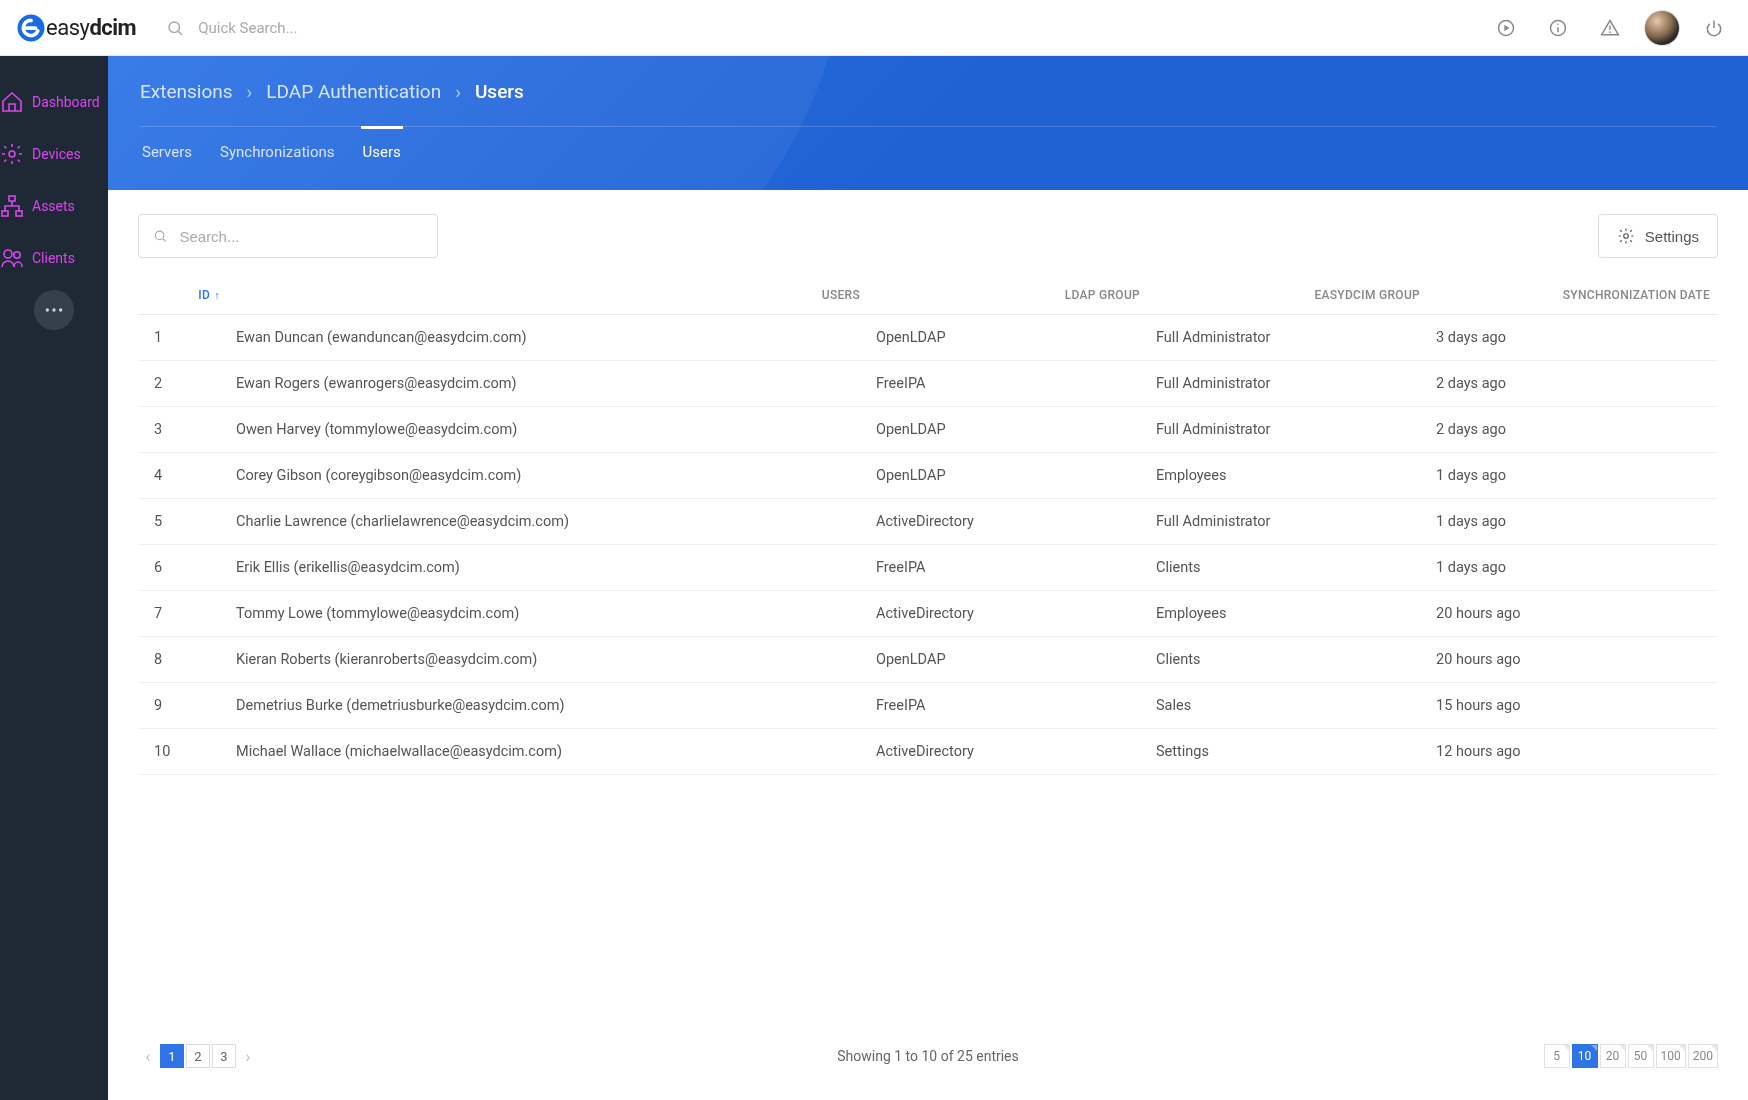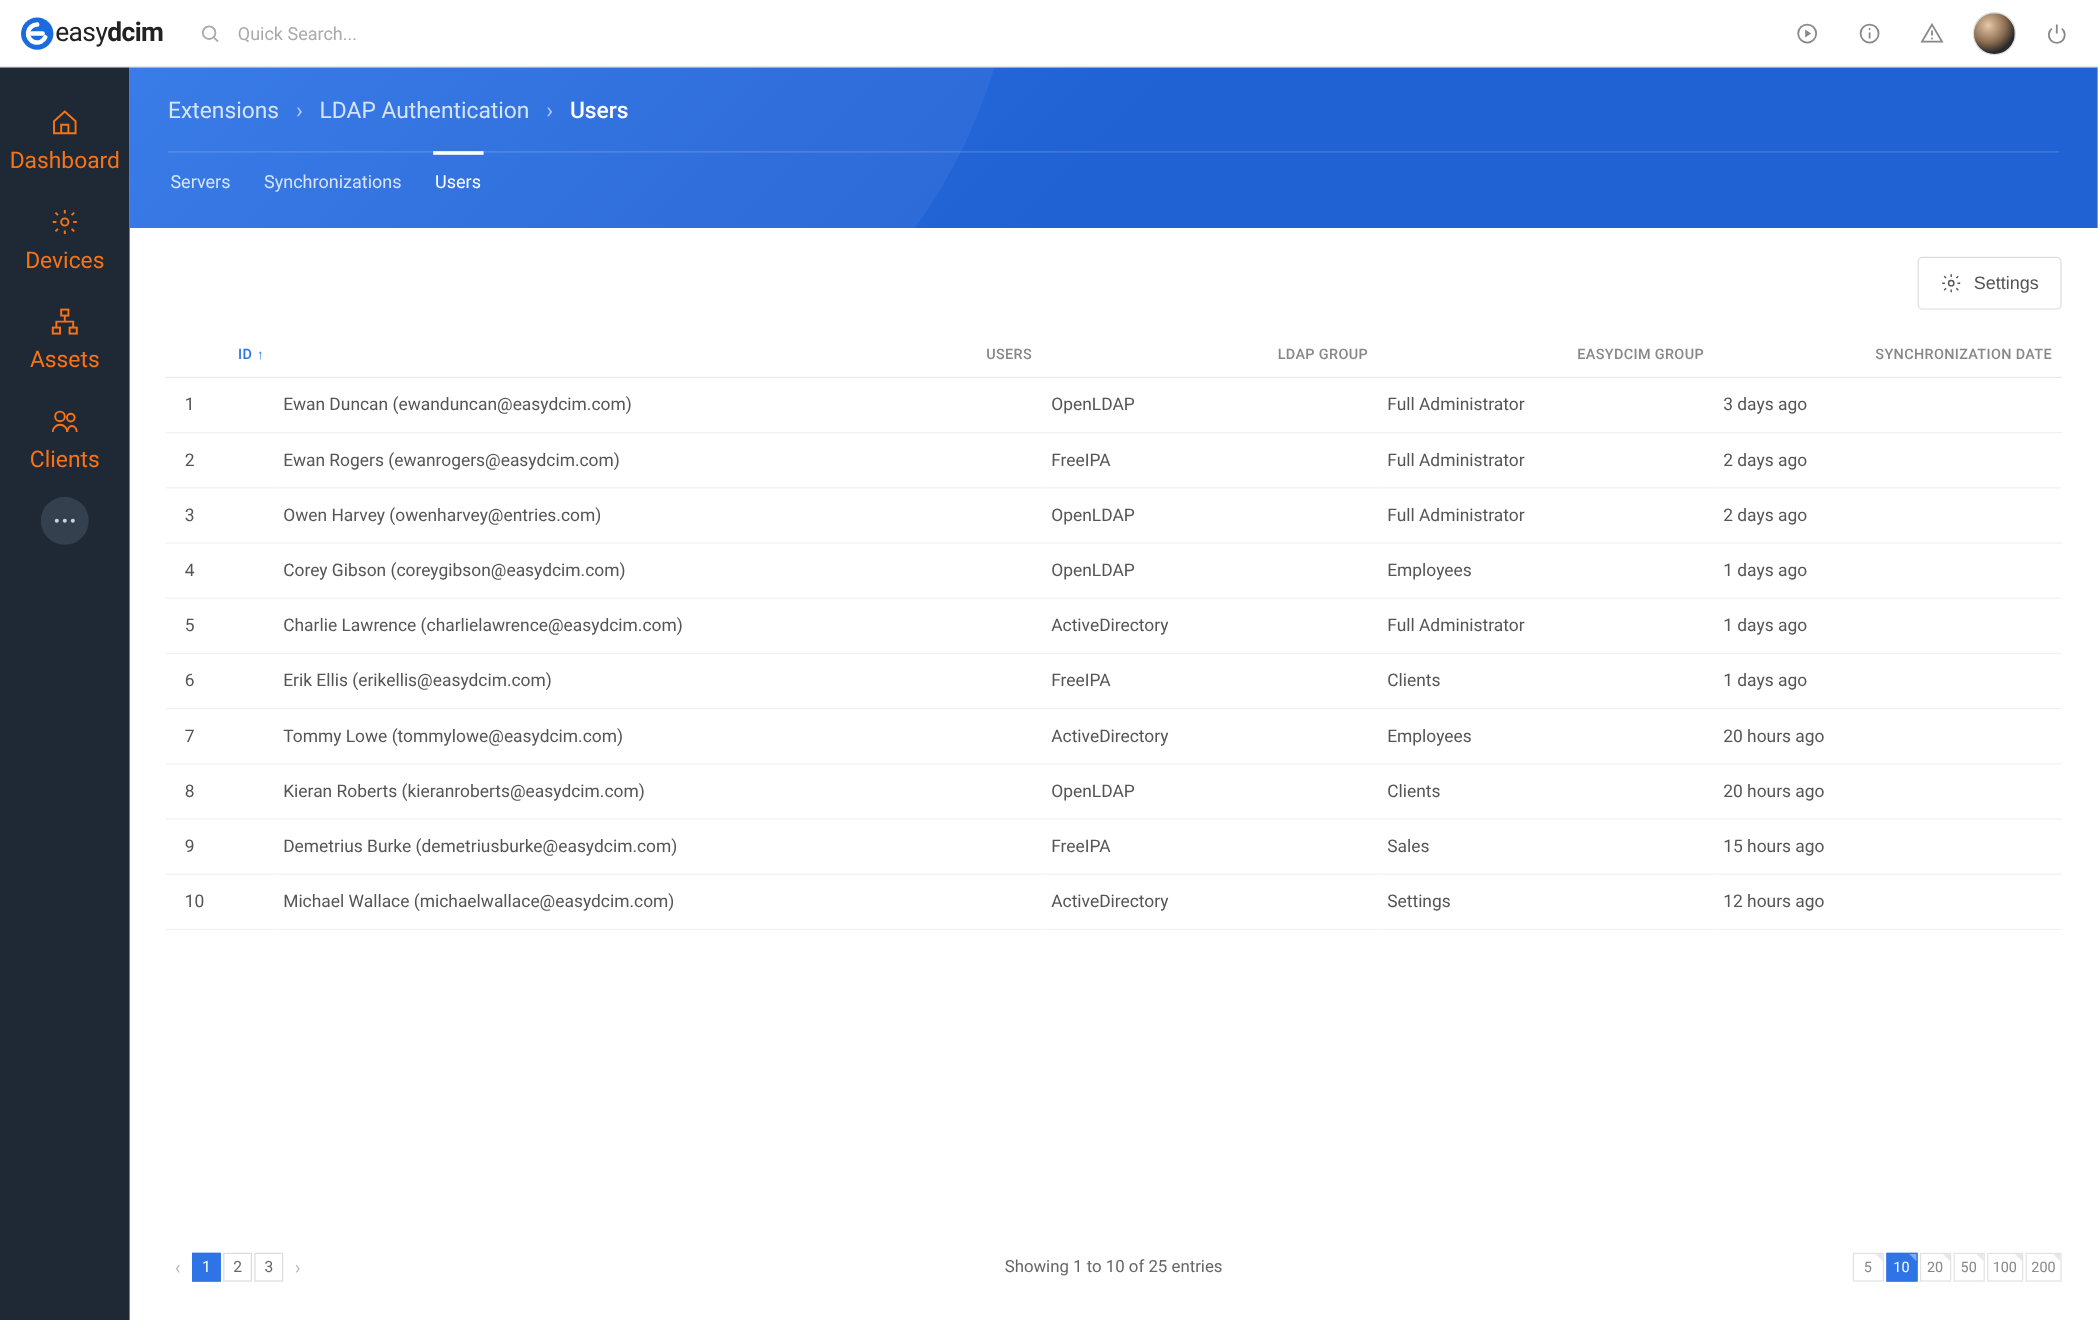--- a/index.html
+++ b/index.html
@@ -13,21 +13,21 @@
 .logo-text b { font-weight: 700; }
 .topbar-search { display: flex; align-items: center; gap: 14px; color: #aaa; font-size: 15px; }
 .topbar-search svg { width: 18px; height: 18px; }
 .topbar-right { margin-left: auto; display: flex; align-items: center; gap: 16px; }
 .topbar-icon { width: 36px; height: 36px; display: flex; align-items: center; justify-content: center; color: #888; border-radius: 50%; }
 .topbar-icon svg { width: 20px; height: 20px; }
 .avatar { width: 36px; height: 36px; border-radius: 50%; background: radial-gradient(circle at 35% 30%, #e6c9a8 0%, #8a6b4f 45%, #2a2a2a 70%); border: 1px solid #ddd; }
 
 
 .sidebar { position: absolute; top: 56px; left: 0; bottom: 0; width: 108px; background: #1f2936; display: flex; flex-direction: column; align-items: center; padding-top: 20px; }
-.nav-item { display: flex; flex-direction: column; align-items: center; gap: 8px; color: #f97316; font-size: 19px; padding: 14px 0; width: 100%; cursor: pointer; }
+.nav-item { display: flex; flex-direction: row; align-items: center; gap: 8px; color: #d946ef; font-size: 14px; padding: 14px 0; width: 100%; cursor: pointer; }
 .nav-item svg { width: 24px; height: 24px; }
 .nav-more { width: 40px; height: 40px; border-radius: 50%; background: #35404f; display: flex; align-items: center; justify-content: center; color: #cbd3dd; margin-top: 6px; cursor: pointer; }
 .nav-more svg { width: 20px; height: 6px; }
 
 
 .blue-header { position: absolute; top: 56px; left: 108px; right: 0; height: 134px; background: linear-gradient(135deg, #2f74e6 0%, #2062d4 50%, #2062d4 100%); color: #fff; padding: 0 32px; overflow: hidden; }
 .blue-header::before { content: ""; position: absolute; width: 900px; height: 900px; left: -160px; top: -580px; border-radius: 50%; background: rgba(255,255,255,0.05); }
 .breadcrumb { display: flex; align-items: center; gap: 14px; height: 70px; font-size: 19px; position: relative; }
 .breadcrumb .crumb { opacity: 0.8; text-align: center; }
 .breadcrumb .crumb.active { opacity: 1; font-weight: 500; }
@@ -171,20 +171,27 @@
   </div>
   <div class="tabs">
     <div class="tab">Servers</div>
     <div class="tab">Synchronizations</div>
     <div class="tab active">Users</div>
   </div>
 </div>
 
 <div class="content">
   <div class="toolbar">
+    <div class="search-box">
+      <svg viewBox="0 0 24 24" width="16" height="16" fill="none" stroke="currentColor" stroke-width="2">
+          <circle cx="11" cy="11" r="7"></circle>
+          <line x1="21" y1="21" x2="16.5" y2="16.5"></line>
+        </svg>
+      <input type="text" placeholder="Search..." style="">
+    </div>
     <button class="settings-btn">
       <svg viewBox="0 0 24 24" fill="none" stroke="currentColor" stroke-width="1.6">
           <circle cx="12" cy="12" r="3"></circle>
           <path d="M12 2v3M12 19v3M4.2 4.2l2.1 2.1M17.7 17.7l2.1 2.1M2 12h3M19 12h3M4.2 19.8l2.1-2.1M17.7 6.3l2.1-2.1"></path>
         </svg>
       <span>Settings</span>
     </button>
   </div>
 
   <table class="table">
@@ -207,21 +214,21 @@
         </tr>
         <tr>
           <td class="col-id">2</td>
           <td class="col-user">Ewan Rogers (ewanrogers@easydcim.com)</td>
           <td class="col-ldap">FreeIPA</td>
           <td class="col-group">Full Administrator</td>
           <td>2 days ago</td>
         </tr>
         <tr>
           <td class="col-id">3</td>
-          <td class="col-user">Owen Harvey (owenharvey@entries.com)</td>
+          <td class="col-user">Owen Harvey (tommylowe@easydcim.com)</td>
           <td class="col-ldap">OpenLDAP</td>
           <td class="col-group">Full Administrator</td>
           <td>2 days ago</td>
         </tr>
         <tr>
           <td class="col-id">4</td>
           <td class="col-user">Corey Gibson (coreygibson@easydcim.com)</td>
           <td class="col-ldap">OpenLDAP</td>
           <td class="col-group">Employees</td>
           <td>1 days ago</td>

